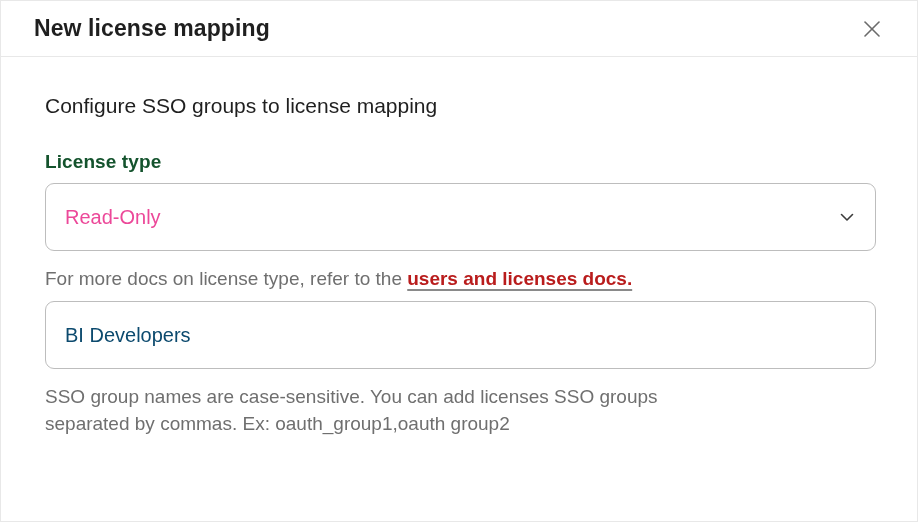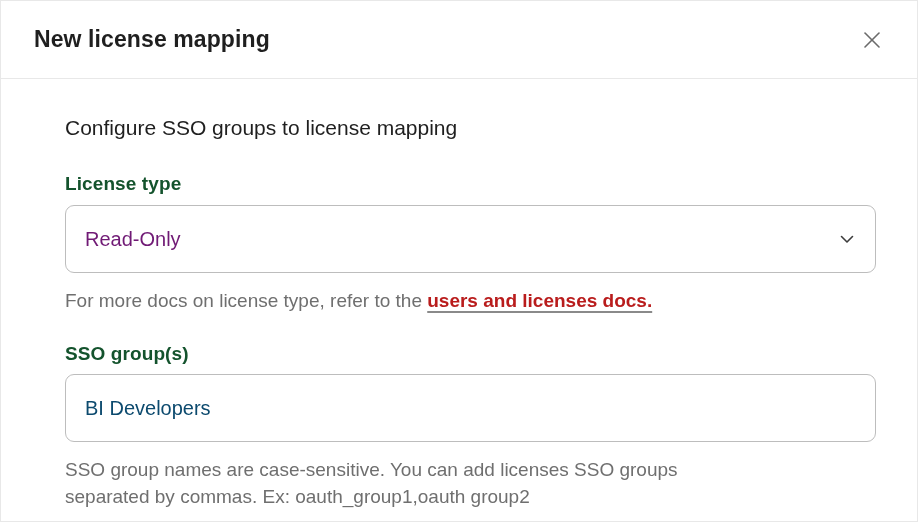--- a/index.html
+++ b/index.html
@@ -10,21 +10,21 @@
   }
   .modal {
     width: 918px;
     height: 522px;
     background: #ffffff;
     border: 1px solid #e8e8e8;
     position: relative;
     overflow: hidden;
   }
   .modal-header {
-    height: 78px;
+    height: 56px;
     display: flex;
     align-items: center;
     justify-content: space-between;
     padding: 0 30px 0 33px;
     border-bottom: 1px solid #e8e8e8;
   }
   .modal-title {
     font-size: 23px;
     font-weight: 700;
     color: #1f1f1f;
@@ -33,21 +33,21 @@
   .close-btn {
     background: none;
     border: none;
     cursor: pointer;
     padding: 4px;
     display: flex;
     align-items: center;
     justify-content: center;
   }
   .modal-body {
-    padding: 37px 41px 0 64px;
+    padding: 37px 41px 0 44px;
   }
   .subtitle {
     font-size: 21px;
     font-weight: 400;
     color: #1f1f1f;
   }
   .field-label {
     font-size: 19px;
     font-weight: 700;
     color: #14532d;
@@ -62,21 +62,21 @@
     border-radius: 9px;
     background: #ffffff;
     display: flex;
     align-items: center;
     justify-content: space-between;
     padding: 0 21px 0 19px;
     cursor: pointer;
   }
   .select-value {
     font-size: 20px;
-    color: #701a75;
+    color: #ec4899;
   }
   .helper {
     margin-top: 14px;
     font-size: 19px;
     line-height: 27px;
     color: #6f6f6f;
     font-weight: 400;
   }
   .helper a, .helper .link {
     color: #b91c1c;
@@ -134,20 +134,19 @@
         <svg width="14" height="9" viewBox="0 0 14 9">
           <polyline class="chev-stroke" points="1.5,1.5 7,7 12.5,1.5"></polyline>
         </svg>
       </span>
     </div>
 
     <div class="helper">
       <span>For more docs on license type, refer to the </span><span class="link">users and licenses docs.</span>
     </div>
 
-    <div class="field-label sso-label">SSO group(s)</div>
 
     <input class="text-input" type="text" value="BI Developers" style="">
 
     <div class="helper sso-helper">SSO group names are case-sensitive. You can add licenses SSO groups separated by commas. Ex: oauth_group1,oauth group2</div>
 
   </div>
 </div>
 
 </body></html>

